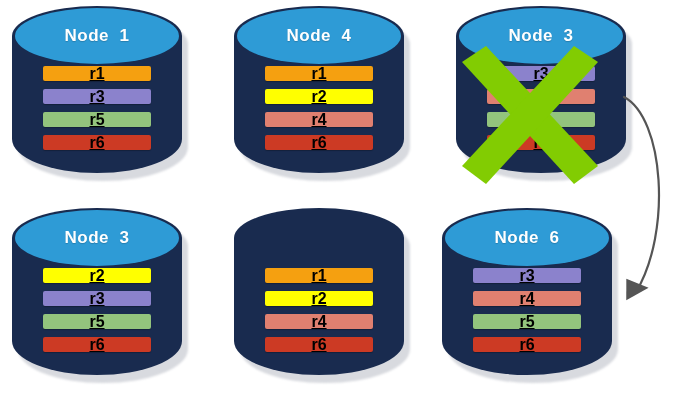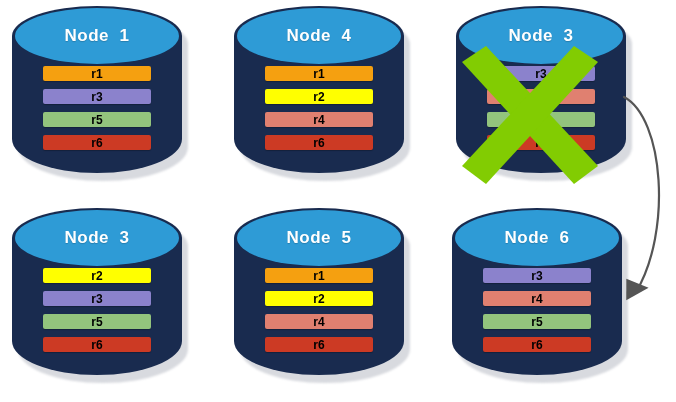--- a/index.html
+++ b/index.html
@@ -76,24 +76,25 @@
     position: relative;
     height: 15px;
     margin-bottom: 8px;
     border-radius: 2px;
     display: flex;
     align-items: center;
     justify-content: center;
     box-shadow: 0 1px 1px rgba(0,0,0,0.25);
   }
   .bar-label {
-    font-size: 12px;
+    font-size: 16px;
     font-weight: bold;
     color: #000000;
     line-height: 1;
+    text-decoration: underline;
   }
 
   
   .fail-x {
     position: absolute;
     left: 456px;
     top: 44px;
     width: 148px;
     height: 148px;
     pointer-events: none;
@@ -198,40 +199,37 @@
       </div>
       <div class="bar" style="background: rgb(204, 58, 36);">
         <span class="bar-label">r6</span>
       </div>
     </div>
   </div>
 
   <div class="node" style="left:234px; top:208px;">
     <div class="node-shadow"></div>
     <div class="node-body"></div>
-    <div class="node-top">
-      <span class="node-title">Node  5</span>
-    </div>
     <div class="bars">
       <div class="bar" style="background: rgb(245, 160, 16);">
         <span class="bar-label">r1</span>
       </div>
       <div class="bar" style="background: rgb(255, 255, 0);">
         <span class="bar-label">r2</span>
       </div>
       <div class="bar" style="background: rgb(224, 128, 112);">
         <span class="bar-label">r4</span>
       </div>
       <div class="bar" style="background: rgb(204, 58, 36);">
         <span class="bar-label">r6</span>
       </div>
     </div>
   </div>
 
-  <div class="node" style="left:452px; top:208px;">
+  <div class="node" style="left:442px; top:208px;">
     <div class="node-shadow"></div>
     <div class="node-body"></div>
     <div class="node-top">
       <span class="node-title">Node  6</span>
     </div>
     <div class="bars">
       <div class="bar" style="background: rgb(139, 130, 204);">
         <span class="bar-label">r3</span>
       </div>
       <div class="bar" style="background: rgb(224, 128, 112);">

